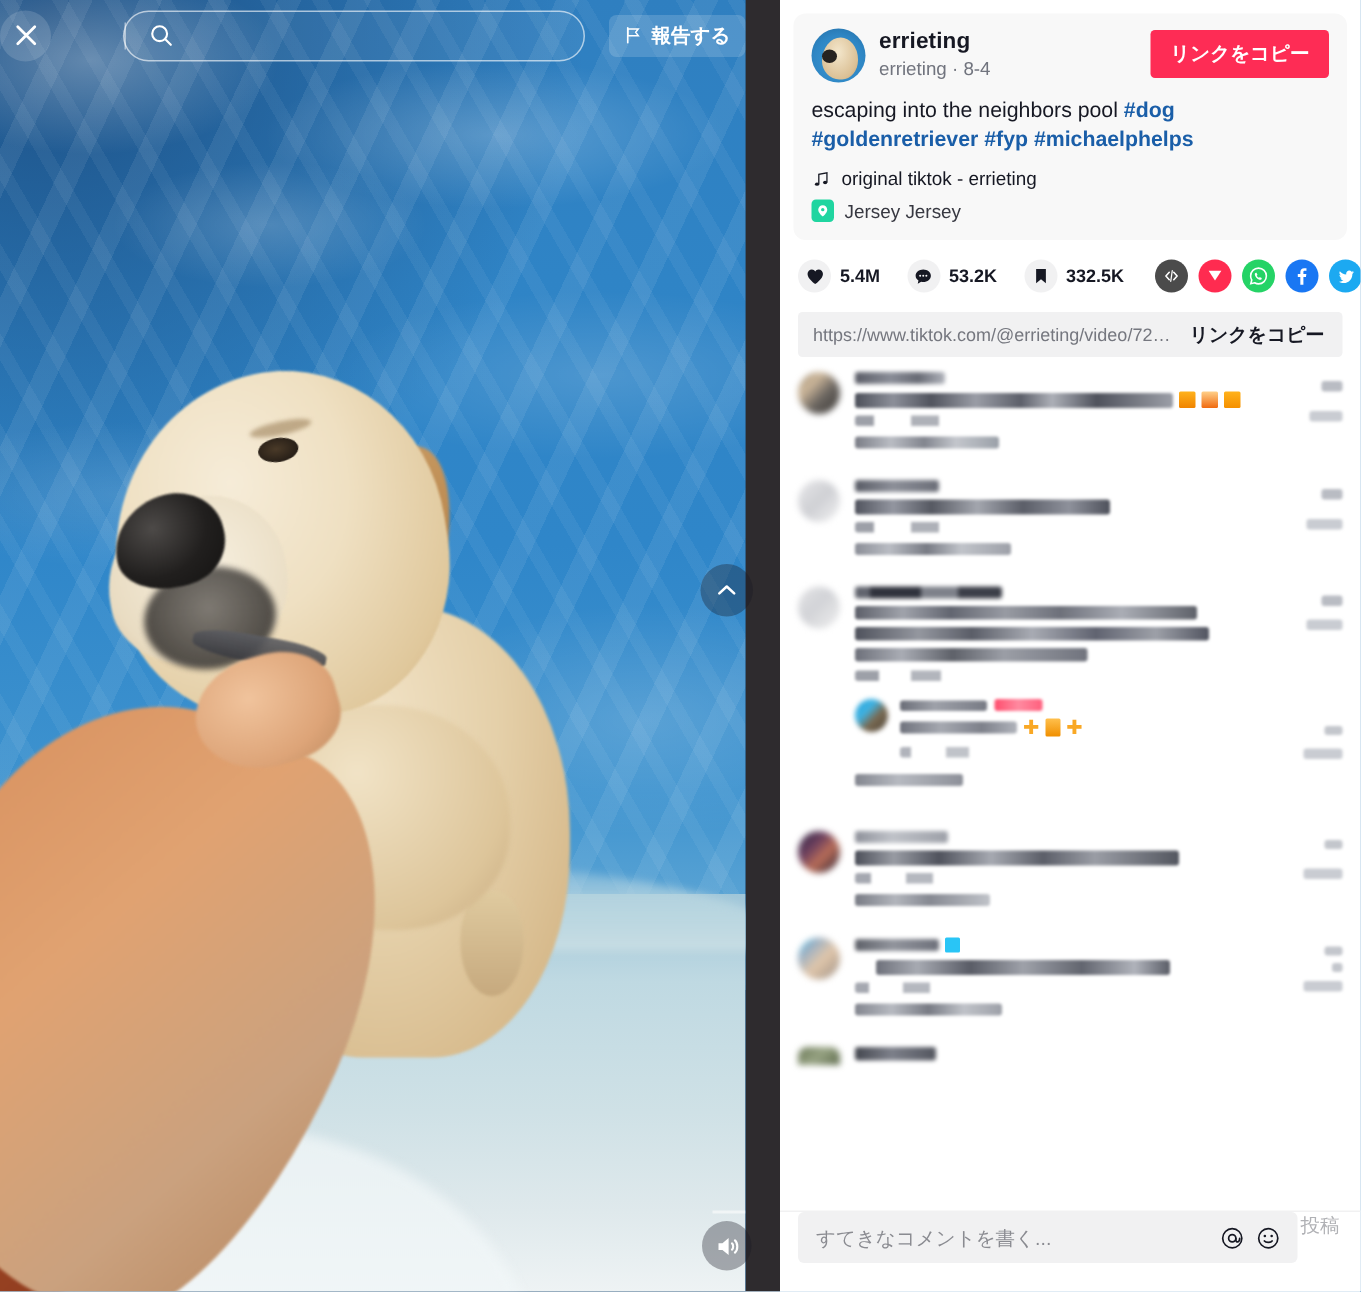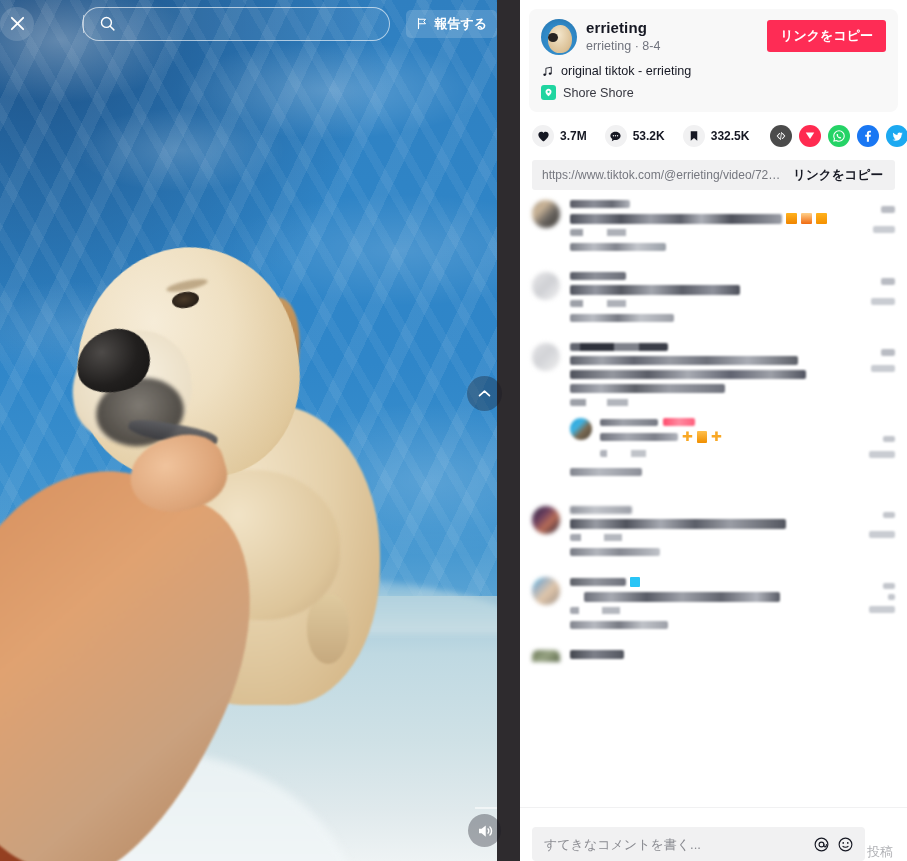--- a/index.html
+++ b/index.html
@@ -336,21 +336,21 @@
   .cmt { display: flex; margin-bottom: 16px; position: relative; }
   .cmt-avatar { width: 28px; height: 28px; border-radius: 50%; flex: 0 0 28px; overflow:hidden; }
   .cmt-main { margin-left: 10px; flex: 1; min-width: 0; }
   .blur-line { border-radius: 2px; margin-bottom: 5px; }
   .cmt-right { position: absolute; right: 0; top: 6px; text-align: right; }
   .show-more { margin-left: 38px; margin-top: -8px; margin-bottom: 14px; }
 
   
   #comment-input-bar {
     height: 54px; border-top: 1px solid #f1f1f2;
-    display: flex; align-items: flex-end; padding: 0 12px; 
+    display: flex; align-items: flex-start; padding: 0 12px; 
     background: #fff;
   }
   #comment-field {
     flex: 1; height: 34px; background: #f1f1f2; border-radius: 4px;
     display: flex; align-items: center; padding: 0 8px 0 12px;
   }
   #comment-text {
     flex: 1; border: 0; outline: 0; background: transparent;
     font-size: 13px; color: #161823; font-family: "Liberation Sans", sans-serif;
   }
@@ -438,49 +438,52 @@
           <div class="av-dog"></div>
           <div class="av-nose"></div>
         </div>
         <div class="author-text">
           <div id="author-name">errieting</div>
           <div id="author-sub">errieting · 8-4</div>
         </div>
         <button id="follow-btn">リンクをコピー</button>
       </div>
 
+      <div id="caption">
+        <span>escaping into the neighbors pool </span><span class="tag">#dog</span> <span class="tag">#goldenretriever</span> <span class="tag">#fyp</span> <span class="tag">#michaelphelps</span>
+      </div>
 
       <div class="music-row">
         <svg width="13" height="13" viewBox="0 0 24 24">
           <path d="M9 18 V6 L19 4 V16" stroke="#161823" stroke-width="1.6" fill="none"></path>
           <ellipse cx="6.8" cy="18" rx="2.6" ry="2.1" fill="#161823"></ellipse>
           <ellipse cx="16.8" cy="16" rx="2.6" ry="2.1" fill="#161823"></ellipse>
         </svg>
         <span>original tiktok - errieting</span>
       </div>
 
       <div class="loc-row">
         <span class="loc-pin">
           <svg width="9" height="9" viewBox="0 0 24 24">
             <path d="M12 2 C7.6 2 4 5.6 4 10 C4 16 12 22 12 22 C12 22 20 16 20 10 C20 5.6 16.4 2 12 2 Z" fill="#ffffff"></path>
             <circle cx="12" cy="10" r="3" fill="#20d5a0"></circle>
           </svg>
         </span>
-        <span class="loc-name">Shore Shore</span>
+        <span class="loc-name">Jersey Jersey</span>
       </div>
     </div>
 
     <div id="stats-row">
       <div class="stat">
         <span class="stat-ico">
           <svg width="13" height="13" viewBox="0 0 24 24">
             <path d="M12 21 C12 21 2.5 14.6 2.5 8.6 C2.5 5.5 5 3.2 7.9 3.2 C9.8 3.2 11.2 4.2 12 5.5 C12.8 4.2 14.2 3.2 16.1 3.2 C19 3.2 21.5 5.5 21.5 8.6 C21.5 14.6 12 21 12 21 Z" fill="#161823"></path>
           </svg>
         </span>
-        <span class="stat-val">3.7M</span>
+        <span class="stat-val">5.4M</span>
       </div>
 
       <div class="stat">
         <span class="stat-ico">
           <svg width="13" height="13" viewBox="0 0 24 24">
             <path d="M12 3 C6.8 3 2.6 6.4 2.6 10.7 C2.6 13.1 4 15.2 6.1 16.6 L5.2 20.6 L9.4 18.3 C10.2 18.5 11.1 18.6 12 18.6 C17.2 18.6 21.4 15.1 21.4 10.8 C21.4 6.5 17.2 3 12 3 Z" fill="#161823"></path>
             <circle cx="8.2" cy="10.7" r="1.25" fill="#f1f1f2"></circle>
             <circle cx="12" cy="10.7" r="1.25" fill="#f1f1f2"></circle>
             <circle cx="15.8" cy="10.7" r="1.25" fill="#f1f1f2"></circle>
           </svg>

